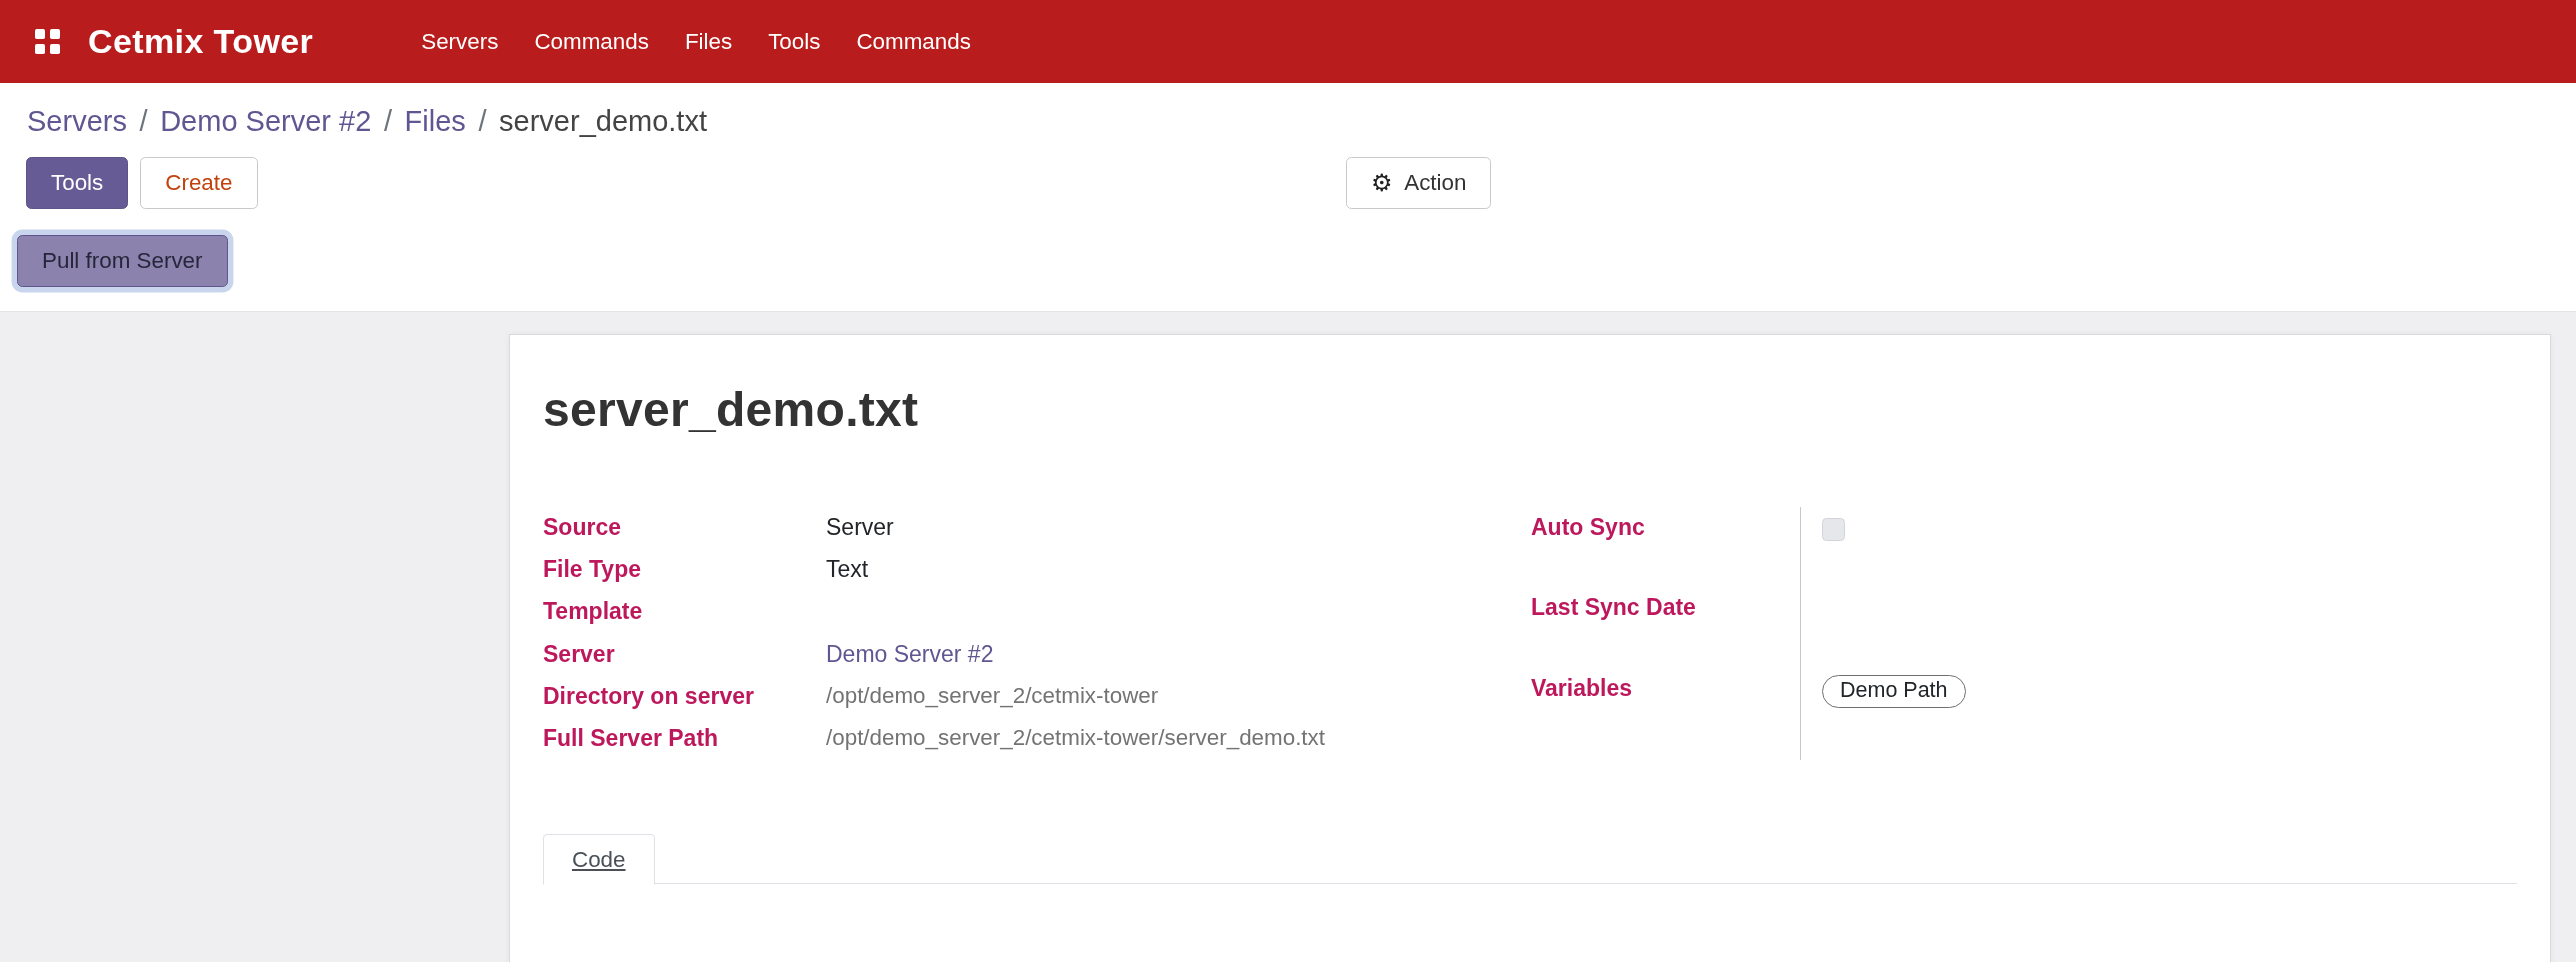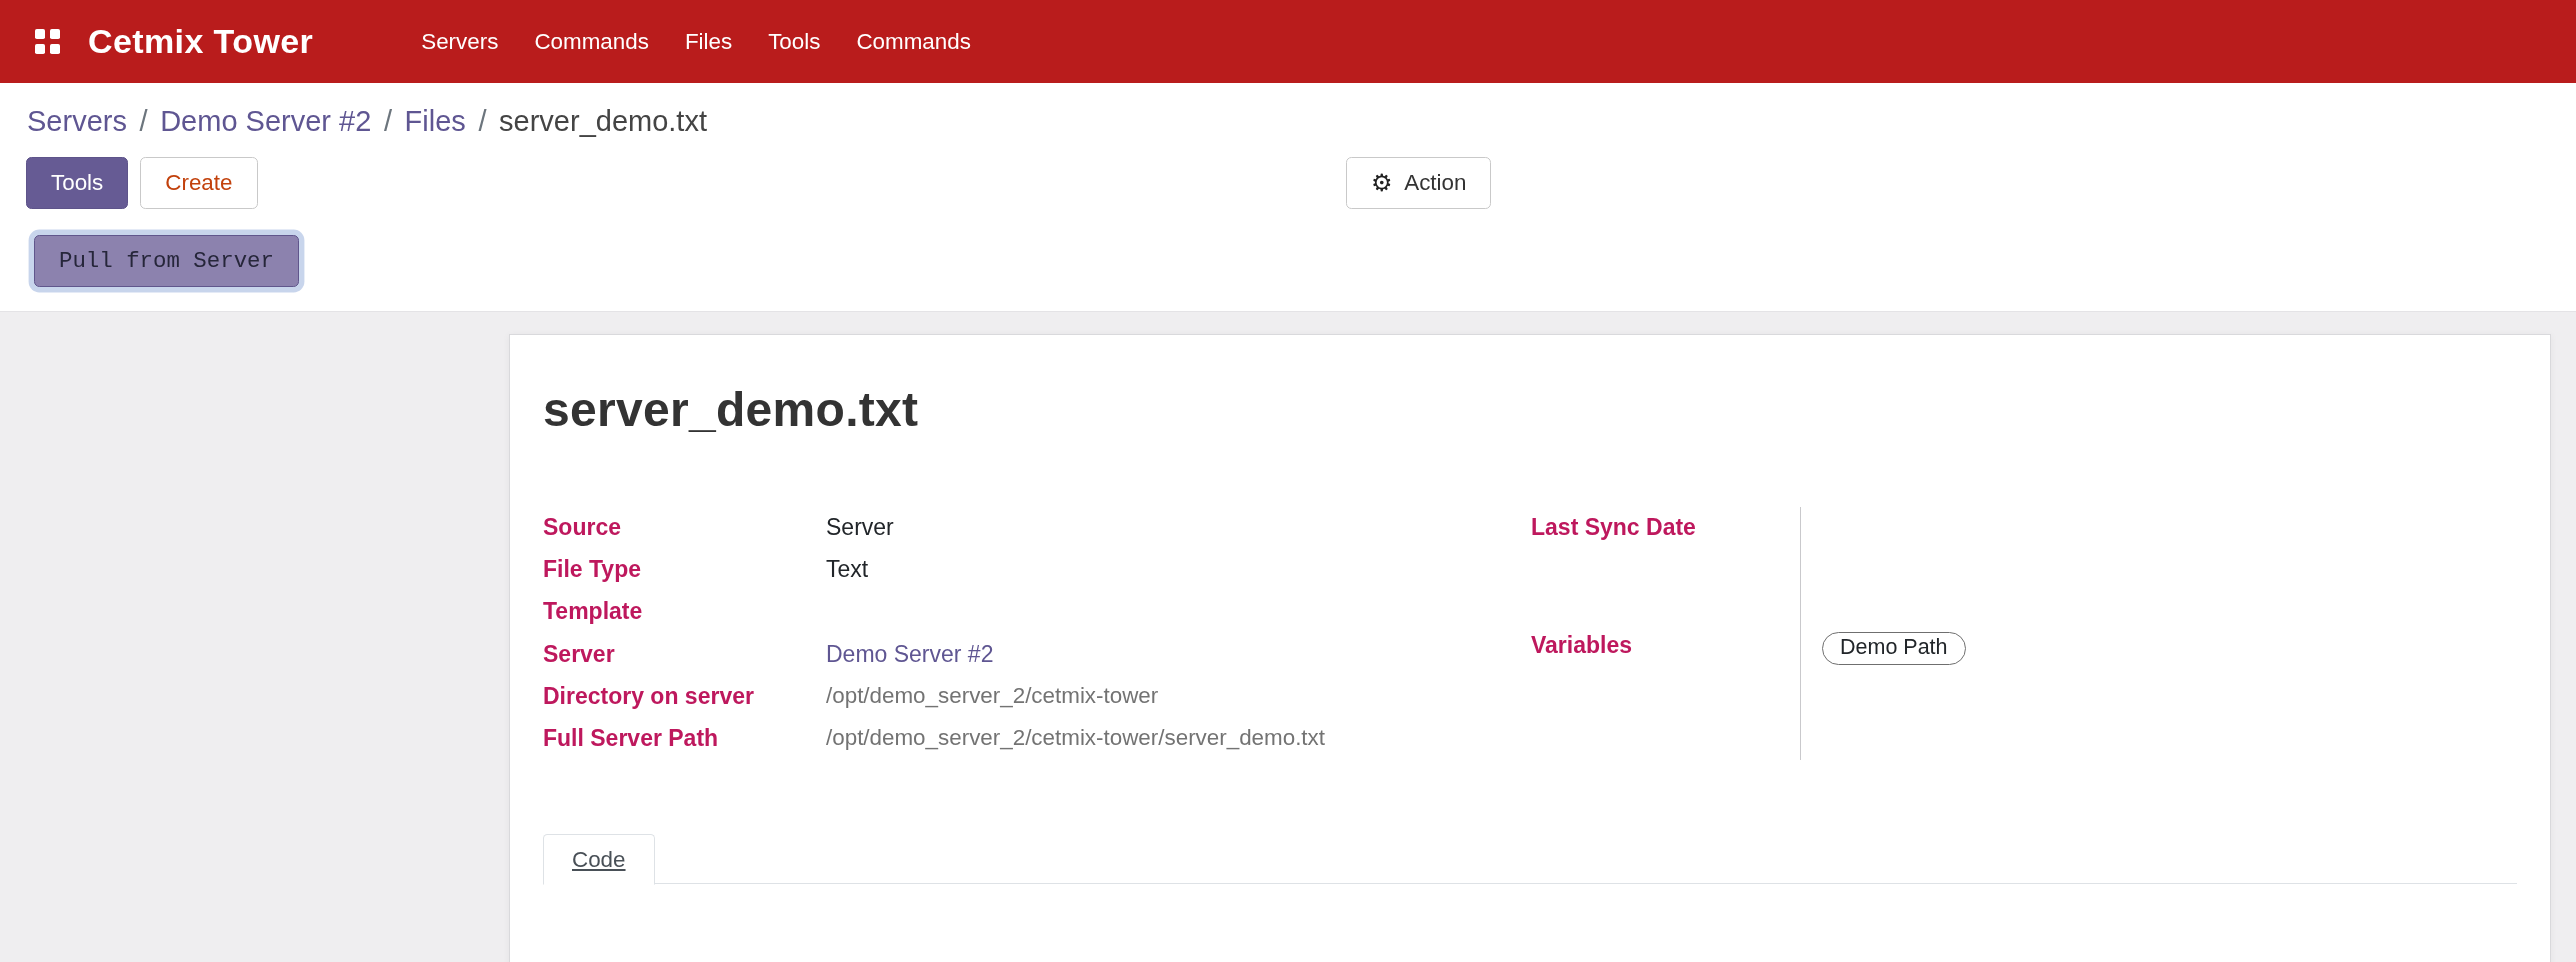--- a/index.html
+++ b/index.html
@@ -26,21 +26,21 @@
 
   .btn { font-size:22.4px; height:52px; padding:0 24px; border-radius:5.4px;
     border:0.9px solid transparent; display:inline-flex; align-items:center;
     cursor:pointer; background:#fff; font-family:inherit; white-space:nowrap; }
   .btn-row { position:relative; margin-top:19px; padding:0 26px; height:53px; }
   .btn-primary { background:#665b94; border-color:#5e548a; color:#fff; margin-right:8px; }
   .btn-secondary { background:#fff; border-color:#c9c9c9; color:#c2410c; }
   .btn-action { position:absolute; left:1346px; top:0; gap:11.7px; border-color:#c9c9c9; color:#333; }
   .gear { font-size:24px; line-height:1; color:#222; }
 
-  .pull-row { margin-top:25px; padding:0 34px; height:52px;font-family:Liberation Mono, monospace; }
+  .pull-row { margin-top:25px; padding:0 17px; height:52px; }
   .btn-pull { background:#8c82ae; border-color:#60568c; color:#26263a;
     box-shadow:0 0 0 5.4px rgba(110,145,205,.38); font-weight:400; }
 
   
   .content { margin-top:24px; background:#efeef0; border-top:0.9px solid #e4e3e6;
     height:calc(962px - 83px - 217px); padding-top:22.4px; }
   .sheet { margin-left:509px; width:2042px; min-height:1077px; background:#fff;
     border:0.9px solid #d9d9dc; box-shadow:0 0.9px 7.2px rgba(0,0,0,.05);
     padding:47px 33px 0 33px; }
   .sheet-title { font-size:48px; font-weight:700; color:#333; letter-spacing:0.3px; }
@@ -149,20 +149,26 @@
           <div class="fvalue code">/opt/demo_server_2/cetmix-tower</div>
         </div>
         <div class="frow">
           <div class="flabel">Full Server Path</div>
           <div class="fvalue code">/opt/demo_server_2/cetmix-tower/server_demo.txt</div>
         </div>
       </div>
 
       <div class="group group-right">
         <div class="frow">
+          <div class="flabel">Auto Sync</div>
+          <div class="fvalue">
+            <div class="checkbox"></div>
+          </div>
+        </div>
+        <div class="frow">
           <div class="flabel">Last Sync Date</div>
           <div class="fvalue"></div>
         </div>
         <div class="frow">
           <div class="flabel">Variables</div>
           <div class="fvalue">
             <span class="tag">Demo Path</span>
           </div>
         </div>
       </div>

